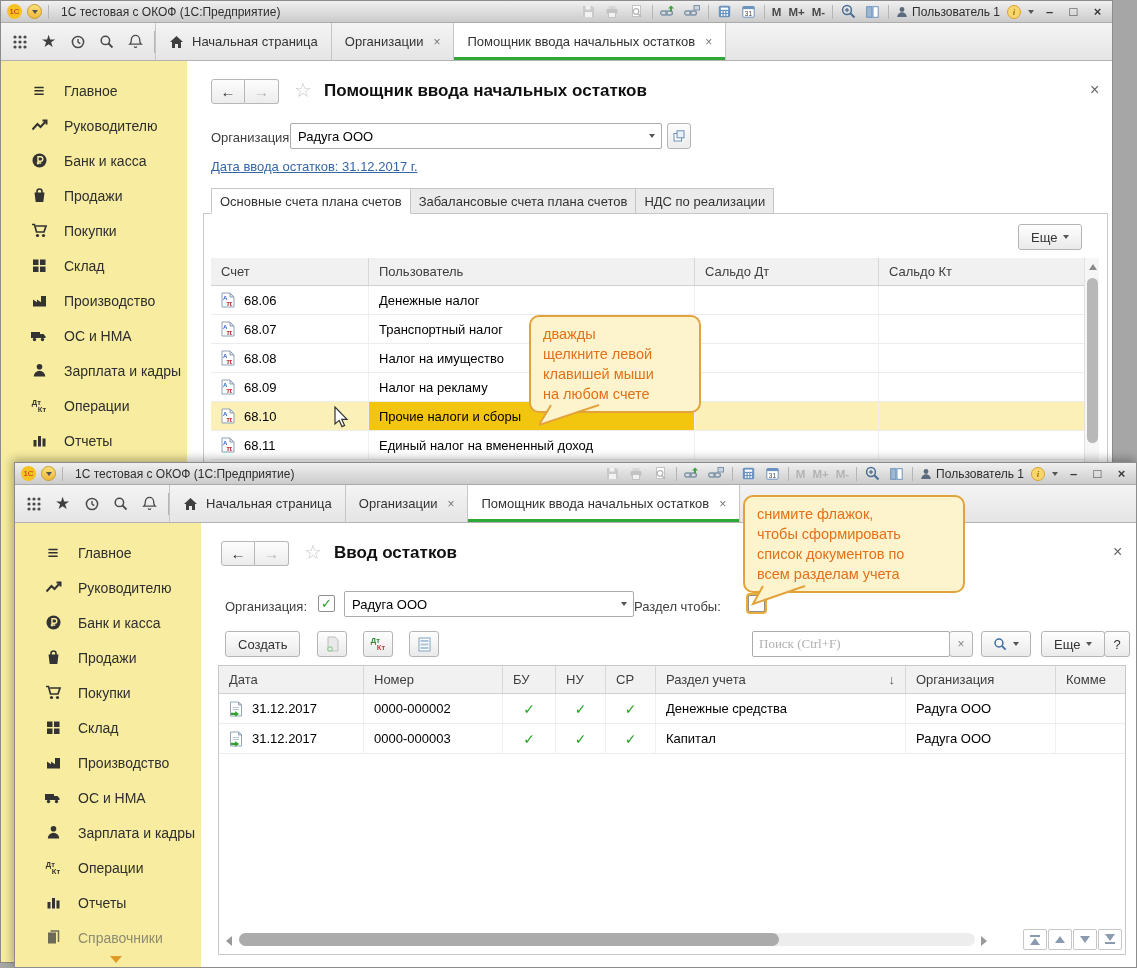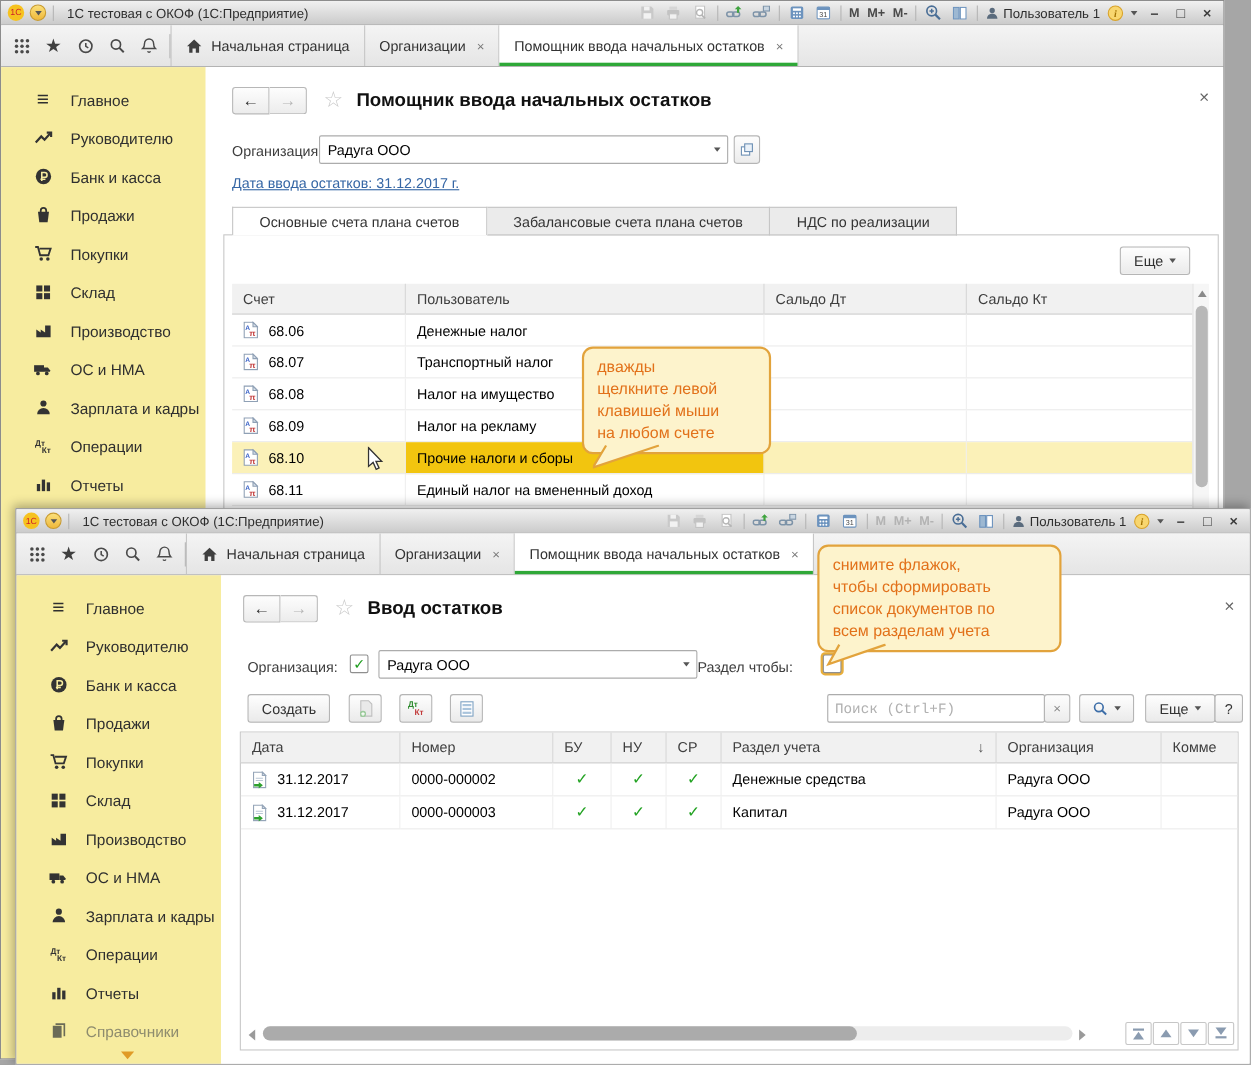--- a/index.html
+++ b/index.html
@@ -46,39 +46,39 @@
 .nb.r{border-radius:0 3px 3px 0;border-left:none;color:#b5b5b5}
 .star{font-size:20px;color:#c9c9c9}
 .ptitle{font-size:17px;font-weight:bold;color:#101010;white-space:nowrap}
 .formx{font-size:16px;color:#666}
 .lbl{font-size:13px;color:#3e3e3e;white-space:nowrap}
 .combo{position:absolute;height:26px;border:1px solid #acacac;background:#fff;display:flex;align-items:center;font-size:13px;color:#000;padding-left:7px;border-radius:2px}
 .combo .val{flex:1;white-space:nowrap;overflow:hidden}
 .combo .dd{width:18px;display:flex;align-items:center;justify-content:center;align-self:stretch}
 .sqbtn{position:absolute;height:26px;width:24px;border:1px solid #b5b5b5;border-radius:3px;background:linear-gradient(#fdfdfd,#ececec);display:flex;align-items:center;justify-content:center;color:#888;font-size:12px}
 .link{font-size:13px;color:#3566a5;text-decoration:underline;white-space:nowrap}
-.ftab{height:26px;display:flex;align-items:center;padding:0 24px;font-size:13px;color:#333;border:1px solid #c6c6c6;background:#ebebeb;border-left:none;white-space:nowrap}
+.ftab{height:26px;display:flex;align-items:center;padding:0 8px;font-size:13px;color:#333;border:1px solid #c6c6c6;background:#ebebeb;border-left:none;white-space:nowrap}
 .ftab.first{border-left:1px solid #c6c6c6}
 .ftab.on{background:#fff;border-bottom:1px solid #fff;z-index:3}
 .ftabs{position:absolute;display:flex;z-index:3}
 .panel{position:absolute;border:1px solid #c8c8c8;background:#fff}
 .btn{position:absolute;height:26px;border:1px solid #b5b5b5;border-radius:3px;background:linear-gradient(#fefefe,#eaeaea);font-size:13px;color:#333;display:flex;align-items:center;justify-content:center;padding:0 12px;gap:6px;white-space:nowrap}
 .grid-hd{position:absolute;display:grid;background:#f1f1f1;border-bottom:1px solid #cfcfcf;height:28px}
 .hc{display:flex;align-items:center;padding:0 10px;font-size:13px;color:#3e3e3e;border-right:1px solid #d8d8d8;white-space:nowrap;overflow:hidden}
 .grid-row{position:absolute;display:grid;height:29px}
 .grid-row.g2{height:30px}
 .cell{display:flex;align-items:center;gap:9px;padding:0 10px;font-size:13px;color:#000;border-right:1px solid #efefef;border-bottom:1px solid #ececec;white-space:nowrap;overflow:hidden}
 .hl .cell{background:#fbf1b8}
 .hl .cell.sel{background:#f2c50f}
 .gck{color:#24a324;font-weight:bold;font-size:14px;width:100%;text-align:center}
 .callout{position:absolute;background:#fdf3cc;border:2px solid #e2a33c;border-radius:10px;padding:7px 12px;font-size:14.5px;line-height:20px;color:#e2711a;white-space:pre-line;z-index:40}
 .cb{position:absolute;width:17px;height:17px;border:1px solid #8f8f8f;background:#fff;display:flex;align-items:center;justify-content:center;border-radius:2px}
 .cb .ck{color:#1f9e1f;font-size:13px;font-weight:bold;line-height:1}
 .ring{box-shadow:0 0 0 2px #e8ae3b}
-.tin{position:absolute;height:26px;border:1px solid #acacac;border-radius:2px;font-size:13px;padding:0 6px;color:#333;font-family:Liberation Mono, monospace;background:#fff}
+.tin{position:absolute;height:26px;border:1px solid #acacac;border-radius:2px;font-size:13px;padding:0 6px;color:#333;font-family:Liberation Serif, serif;background:#fff}
 .tin::placeholder{color:#b0b0b0}
 .vtrack{position:absolute;background:#f6f6f6;border-left:1px solid #e2e2e2}
 .vthumb{position:absolute;background:#b8b8b8;border-radius:7px}
 .htrack{position:absolute;background:#ededed;border-radius:7px}
 .hthumb{position:absolute;background:#ababab;border-radius:7px}
 .sarr{position:absolute;width:0;height:0}
 .navg{position:absolute;display:flex;gap:1px}
 .navb{width:24px;height:21px;border:1px solid #c6c6c6;border-radius:2px;background:#fff;display:flex;flex-direction:column;align-items:center;justify-content:center}
 .tri{width:0;height:0;border-left:5px solid transparent;border-right:5px solid transparent}
 .tri.up{border-bottom:7px solid #8a9bb0}

